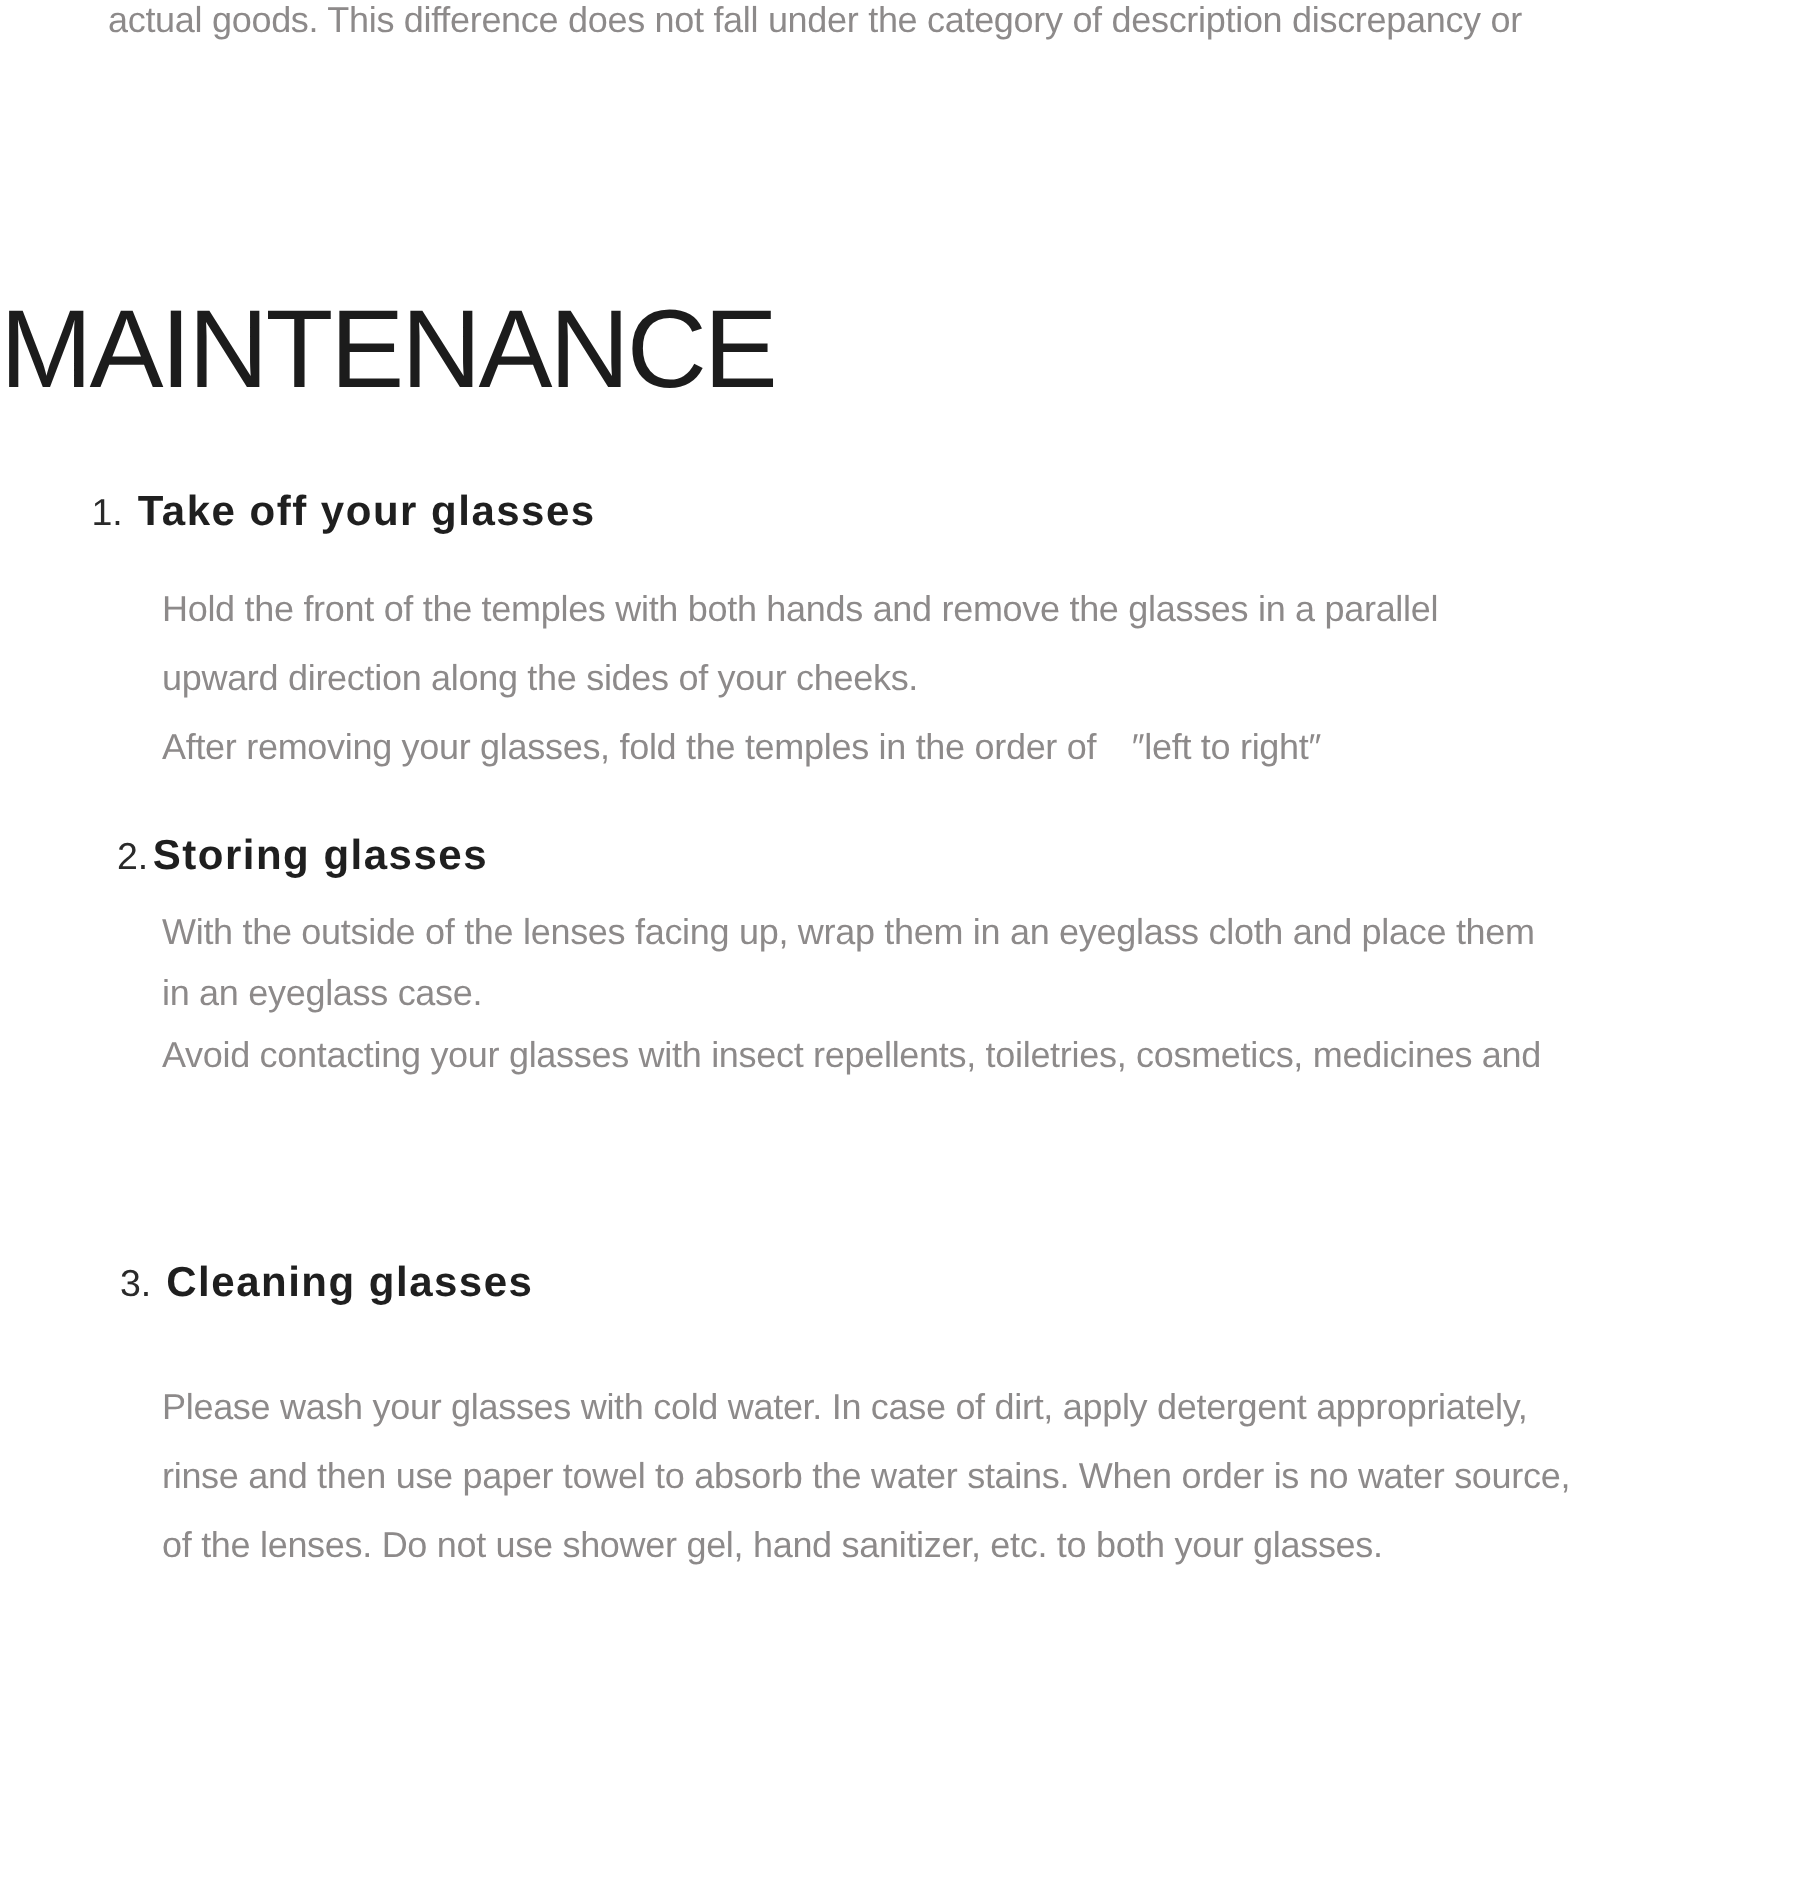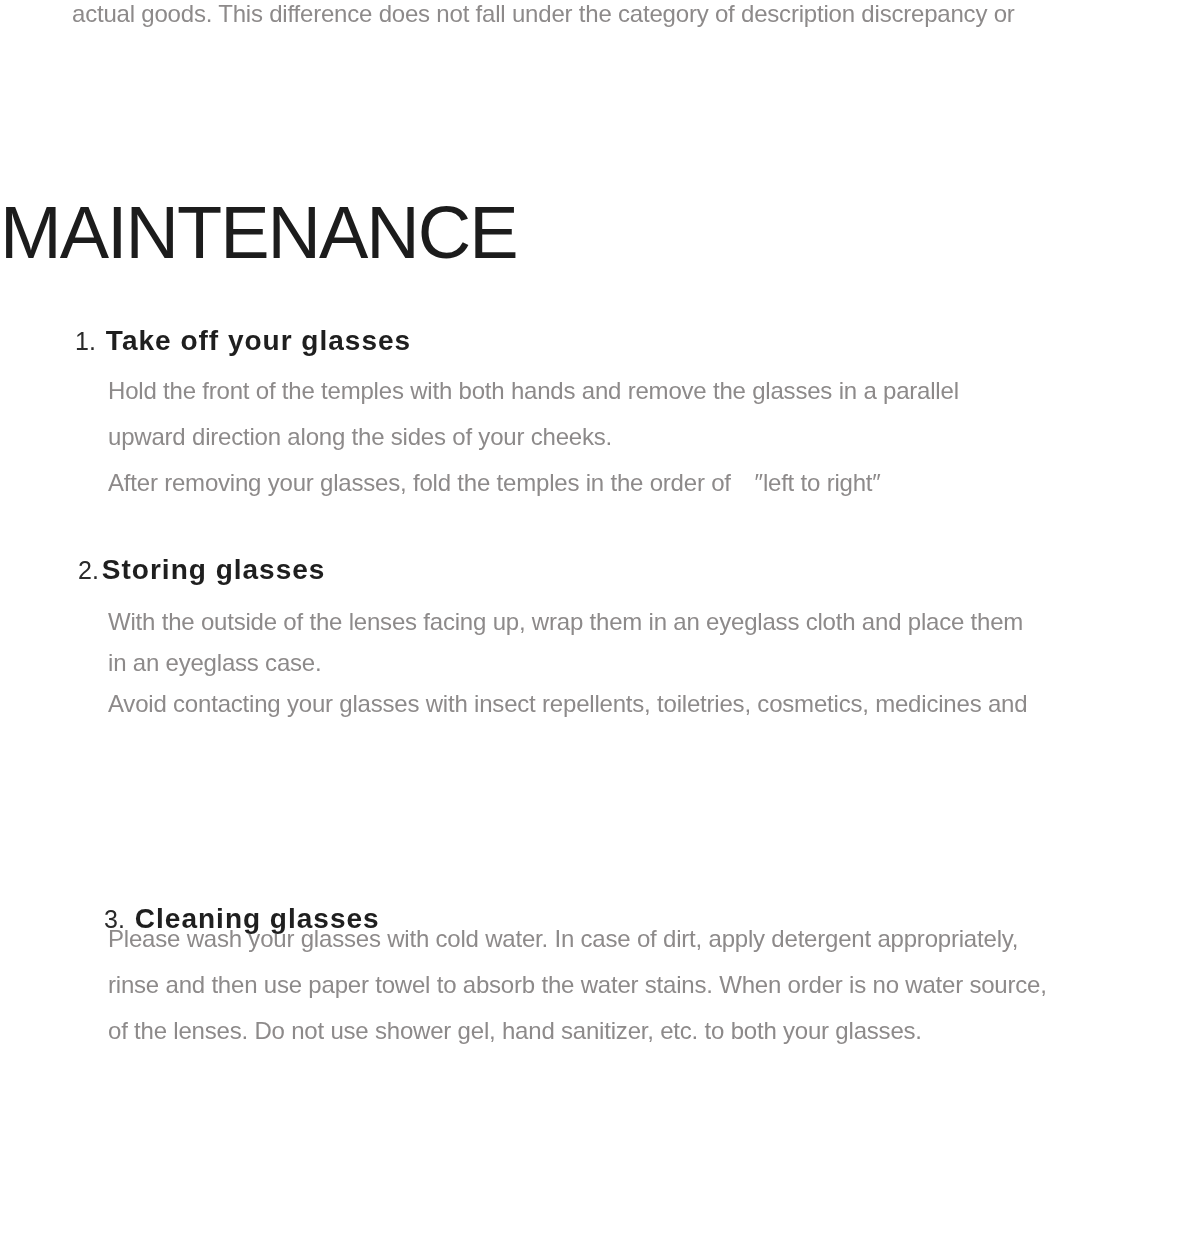--- a/index.html
+++ b/index.html
@@ -58,27 +58,27 @@
   .sec-body {
     position: absolute;
     left: 108px;
     font-size: 24px;
     color: #8d8a8a;
     letter-spacing: -0.2px;
   }
   .line {
     white-space: nowrap;
   }
-  .s1h { left: 75px;  top: 325px; }
-  .s1b { top: 368px; }
+  .s1h { left: 61px;  top: 325px; }
+  .s1b { top: 384px; }
   .s1b .line { line-height: 46px; }
   .s2h { left: 78px;  top: 554px; }
   .s2b { top: 601px; }
   .s2b .line { line-height: 41px; }
-  .s3h { left: 80px;  top: 903px; margin-left: 24px; }
+  .s3h { left: 80px;  top: 839px; }
   .s3b { top: 916px; }
   .s3b .line { line-height: 46px; }
 </style>
 </head>
 <body>
 
 <div class="page">
 
   <div class="intro">
     <div class="line">actual goods. This difference does not fall under the category of description discrepancy or</div>

